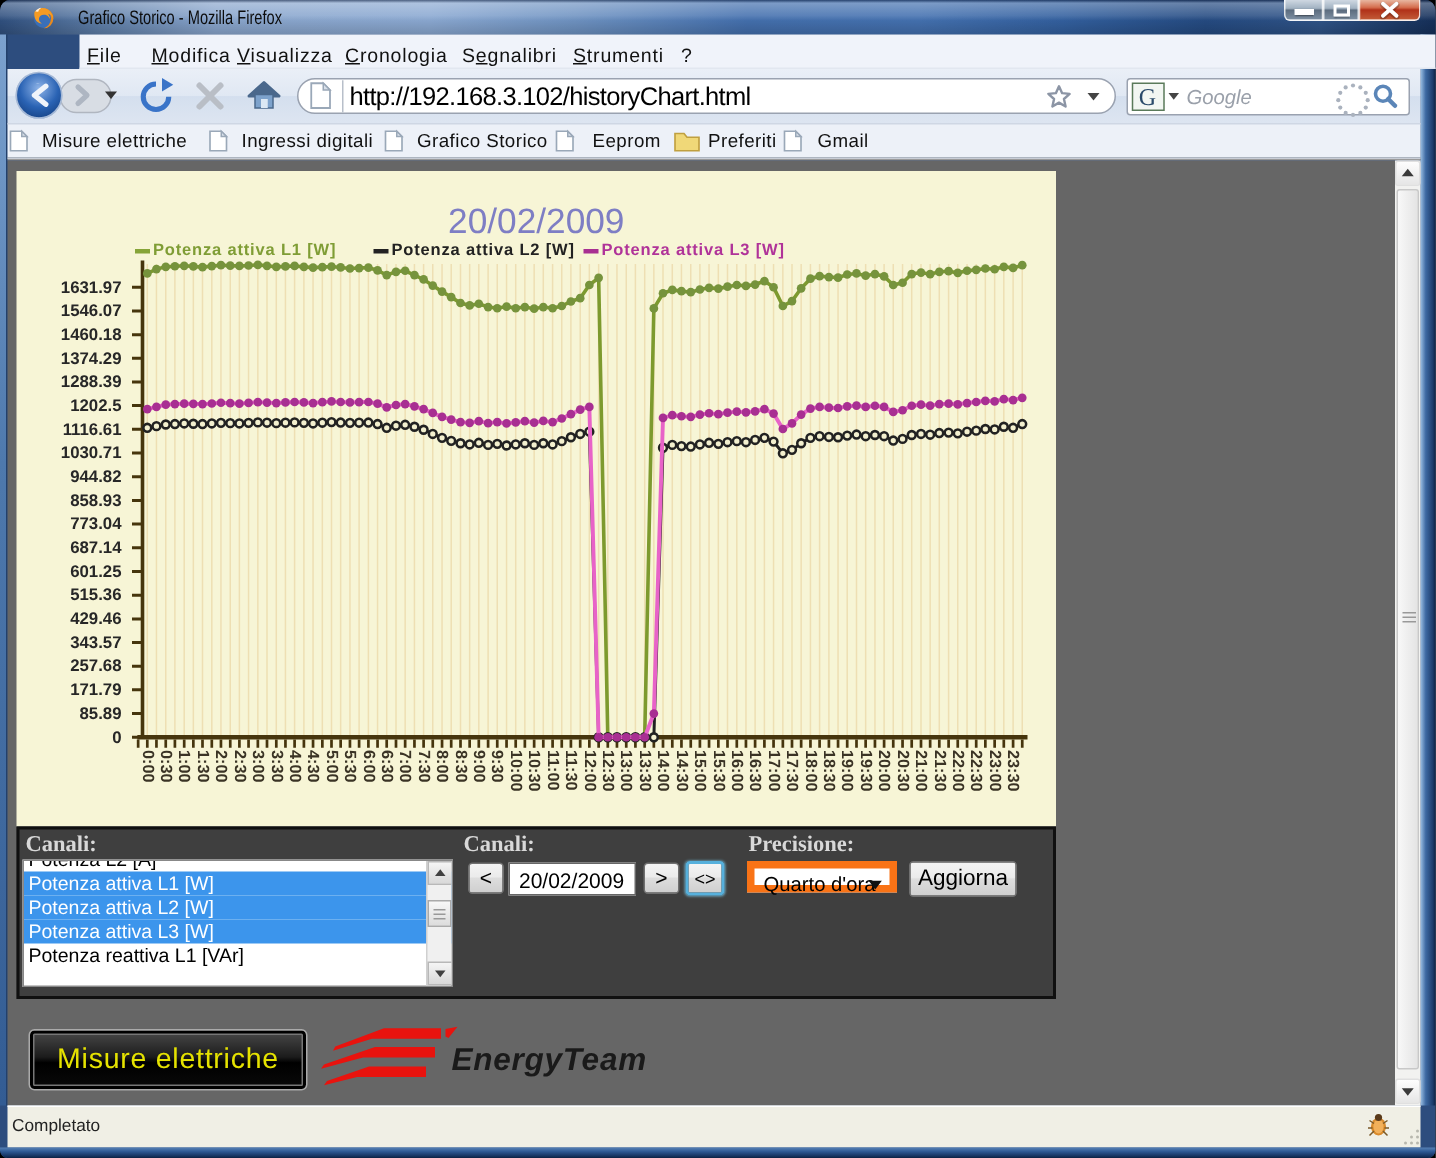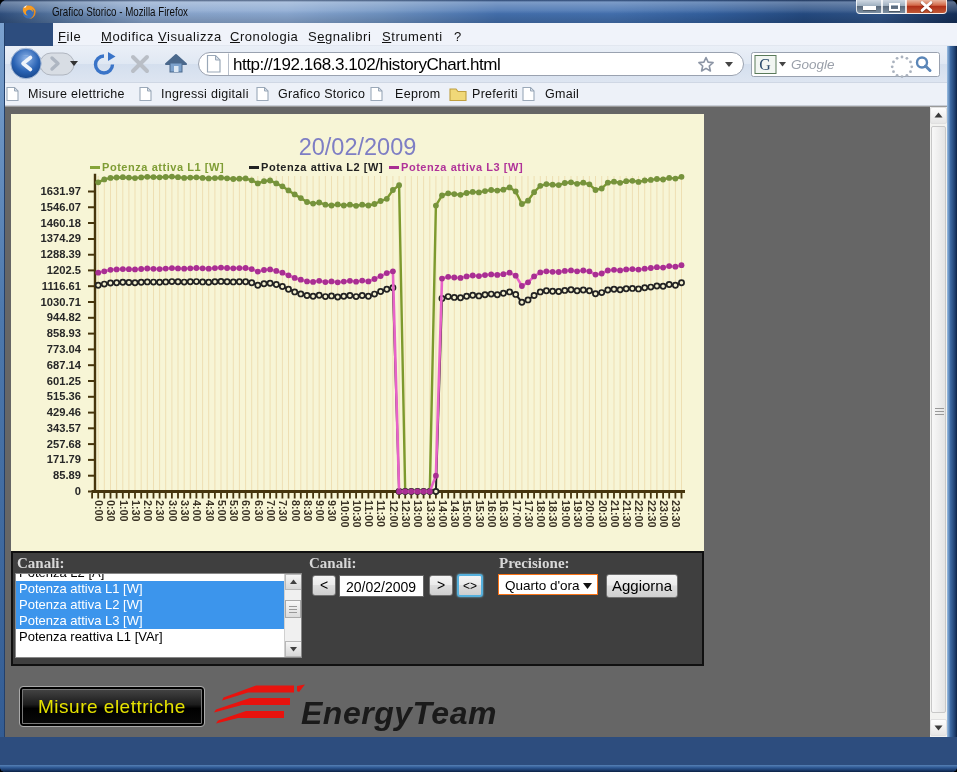--- a/index.html
+++ b/index.html
@@ -38,27 +38,27 @@
   .legd { position:absolute; top:52px; width:10px; height:3px; }
   #panel { position:absolute; left:6px; top:444px; width:693px; height:115px; background:#3f3f3f; border:2px solid #101010; }
   .plabel { font-family:"Liberation Serif", serif; font-weight:bold; font-size:15px; color:#d8d8d8; position:absolute; }
   #listbox { position:absolute; left:2px; top:20px; width:287px; height:85px; background:#fff; border:1px solid #888; overflow:hidden; font-size:13px; }
   .li { height:16px; line-height:16px; padding-left:3px; white-space:nowrap; color:#000; }
   .lisel { background:#3c95ec; color:#fff; }
   #lbsb { position:absolute; right:0; top:0; width:17px; height:83px; background:#f0f0f0; border-left:1px solid #d0d0d0; }
   .sbbtn { position:absolute; left:0; width:17px; height:16px; background:linear-gradient(180deg,#f5f5f5,#d8d8d8); border:1px solid #b8b8b8; }
   .vistabtn { position:absolute; background:linear-gradient(180deg,#f4f4f4 0%,#ebebeb 45%,#dddddd 50%,#cfcfcf 100%); border:1px solid #707070; border-radius:3px; font-size:14px; color:#000; text-align:center; }
   #dayinput { position:absolute; left:326px; top:22px; width:85px; height:22px; background:#fff; border:1px solid #666; font-size:14px; padding:2px 0 0 6px; font-family:"Liberation Sans", sans-serif; color:#000; }
-  #prsel { position:absolute; left:485px; top:21px; width:100px; height:21px; background:#fff; border:1px solid #f97316; font-size:13.5px; padding:3px 0 0 6px; }
+  #prsel { position:absolute; left:485px; top:21px; width:100px; height:21px; background:#fff; border:5px solid #f97316; font-size:13.5px; padding:3px 0 0 6px; }
   
   #mebtn { position:absolute; left:14px; top:579px; width:186px; height:41px; border:1px solid #aaa; border-radius:4px;
      background:linear-gradient(180deg,#4a4a4a 0%,#1c1c1c 45%,#000 55%,#0a0a0a 100%); box-shadow:inset 0 0 0 2px #000, inset 0 0 0 3px #777; }
   #mebtn span { position:absolute; left:0; right:0; top:9px; text-align:center; color:#e5e200; font-size:19px; letter-spacing:0.5px; }
   #etlogo { position:absolute; left:209px; top:577px; width:250px; height:48px; }
-  #ettext { position:absolute; left:296px; top:588px; font-size:32px; font-weight:bold; font-style:italic; color:#1a1a1a; letter-spacing:0.5px; }
+  #ettext { position:absolute; left:296px; top:588px; font-size:21px; font-weight:bold; font-style:italic; color:#1a1a1a; letter-spacing:0.5px; }
   
   #vsb { position:absolute; left:930px; top:107px; width:17px; height:630px; background:#f2f2f0; }
   .vsbtn { position:absolute; left:0; width:17px; height:17px; background:linear-gradient(180deg,#fdfdfd,#e6e6e6); border:1px solid #e0e0e0; border-radius:2px; }
   #vsthumb { position:absolute; left:1px; top:19px; width:15px; height:587px; background:linear-gradient(90deg,#f8f8f8,#e4e4e4); border:1px solid #c8c8c8; border-radius:2px; }
   
   #statusbar { position:absolute; left:5px; top:737px; width:942px; height:28px; background:#f0efe5; border-top:1px solid #fff; font-size:12px; color:#222; }
 </style></head><body>
 <div id="win">
   <div id="titlebar"></div>
   <svg id="fox" viewBox="0 0 16 16">
@@ -614,14 +614,33 @@
       </div>
     <div class="vsbtn" style="top:612px">
         <svg width="15" height="15" viewBox="0 0 15 15" style="position:absolute;left:0;top:0">
           <path d="M3.5 5.5 L7.5 10.5 L11.5 5.5z" fill="#3a3a3a"></path>
         </svg>
       </div>
     <div id="vsthumb">
         <div style="position:absolute;left:3px;top:281px;width:9px;height:1px;background:#999;box-shadow:0 3px 0 #999,0 6px 0 #999"></div>
       </div>
   </div>
+  <div id="statusbar">
+      <span style="position:absolute;left:3px;top:7px;font-size:11.5px">Completato</span>
+    <svg style="position:absolute;left:905px;top:3px" width="18" height="18" viewBox="0 0 18 18">
+        <ellipse cx="9" cy="10" rx="5" ry="6" fill="#d98a2b"></ellipse>
+        <ellipse cx="9" cy="10" rx="3.4" ry="4.6" fill="#f2b05a"></ellipse>
+        <circle cx="9" cy="4" r="2.4" fill="#5a3a1a"></circle>
+        <path d="M3 6 L6 8 M2 11 L5 11 M3 16 L6 13 M15 6 L12 8 M16 11 L13 11 M15 16 L12 13" stroke="#7a5a2a" stroke-width="1"></path>
+      </svg>
+    <svg style="position:absolute;left:930px;top:14px" width="12" height="12" viewBox="0 0 12 12">
+        <g fill="#b8b8ae">
+          <circle cx="10" cy="2" r="1"></circle>
+          <circle cx="6" cy="6" r="1"></circle>
+          <circle cx="10" cy="6" r="1"></circle>
+          <circle cx="2" cy="10" r="1"></circle>
+          <circle cx="6" cy="10" r="1"></circle>
+          <circle cx="10" cy="10" r="1"></circle>
+        </g>
+      </svg>
+  </div>
   <div id="frameB"></div>
 </div>
 
 </body></html>

